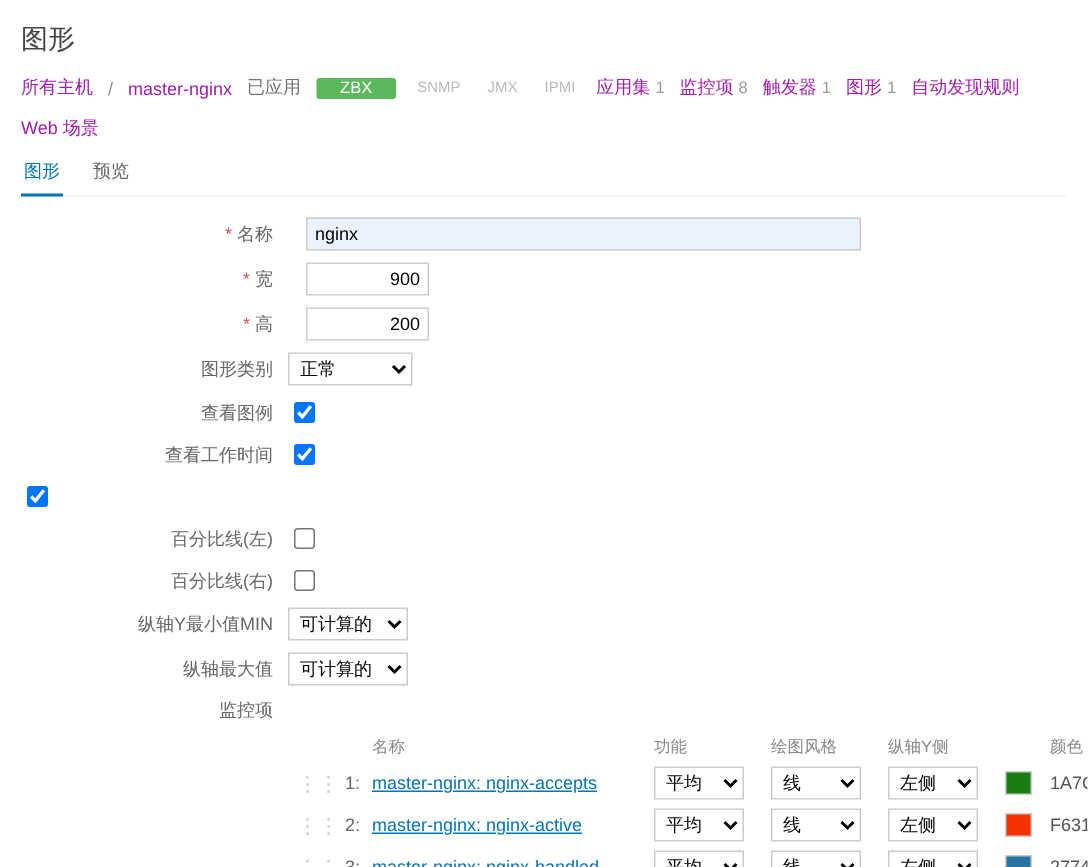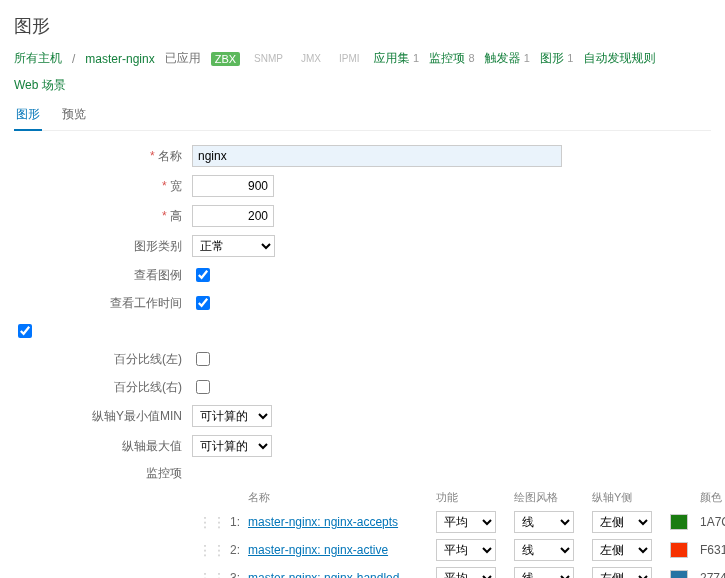--- a/index.html
+++ b/index.html
@@ -1,31 +1,31 @@
 <!DOCTYPE html>
 <html><head>
 <meta charset="utf-8">
 <style>
   * { box-sizing: border-box; }
   body { margin: 0; font-family: Arial, "Microsoft YaHei", sans-serif; font-size: 12px; color: #333; background: #fff; }
   .page { padding: 10px 14px; }
   .title { font-size: 18px; color: #444; margin: 4px 0 12px 0; }
   .crumb { display: flex; align-items: center; gap: 10px; flex-wrap: wrap; font-size: 12px; margin-bottom: 6px; }
-  .crumb a { color: #15803d; text-decoration: none; }
+  .crumb a { color: #a21caf; text-decoration: none; }
   .crumb .sep { color: #888; }
-  .pill { background: #5cb85c; color: #fff; padding: 1px 4px; border-radius: 2px; font-size: 11px; }
+  .pill { background: #5cb85c; color: #fff; padding: 1px 16px; border-radius: 2px; font-size: 11px; }
   .ghost { color: #bbb; padding: 1px 4px; font-size: 10px; }
   .cnt { color: #999; font-size: 11px; }
   .tabs { display: flex; gap: 18px; border-bottom: 1px solid #eee; margin-bottom: 14px; }
   .tab { padding: 6px 2px; color: #666; cursor: pointer; }
   .tab.active { color: #0275b8; border-bottom: 2px solid #0275b8; margin-bottom: -1px; }
   .form-row { display: flex; align-items: center; margin-bottom: 8px; }
   .lbl { width: 178px; text-align: right; padding-right: 10px; color: #666; }
   .req::before { content: "* "; color: #d9534f; }
-  input[type=text] { border: 1px solid #ccc; padding: 3px 5px; font-size: 12px; }
+  input[type=text] { border: 1px solid #ccc; padding: 3px 5px; font-size: 12px; margin-left: 12px; }
   input.wide { width: 370px; background: #eaf3fb; }
   input.num { width: 82px; text-align: right; }
   select { border: 1px solid #ccc; font-size: 12px; padding: 2px 3px; background: #fff; }
   .chk { width: 14px; height: 14px; }
   .items-head, .item-row { display: grid; grid-template-columns: 18px 16px 180px 70px 70px 70px 22px 60px 40px; gap: 8px; align-items: center; }
   .items-head { color: #888; font-size: 11px; margin-left: 184px; margin-bottom: 6px; }
   .item-row { margin-left: 184px; margin-bottom: 6px; }
   .drag { color: #ccc; cursor: grab; font-size: 14px; }
   .idx { color: #666; text-align: right; }
   .item-link { color: #0275b8; text-decoration: underline; cursor: pointer; }

